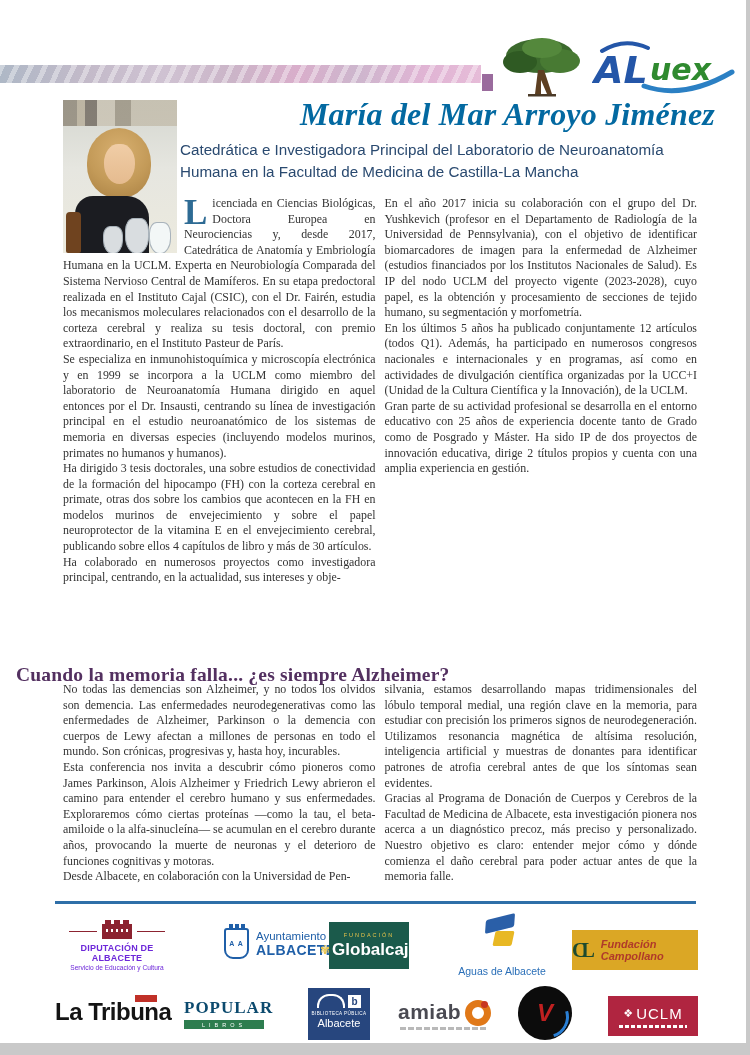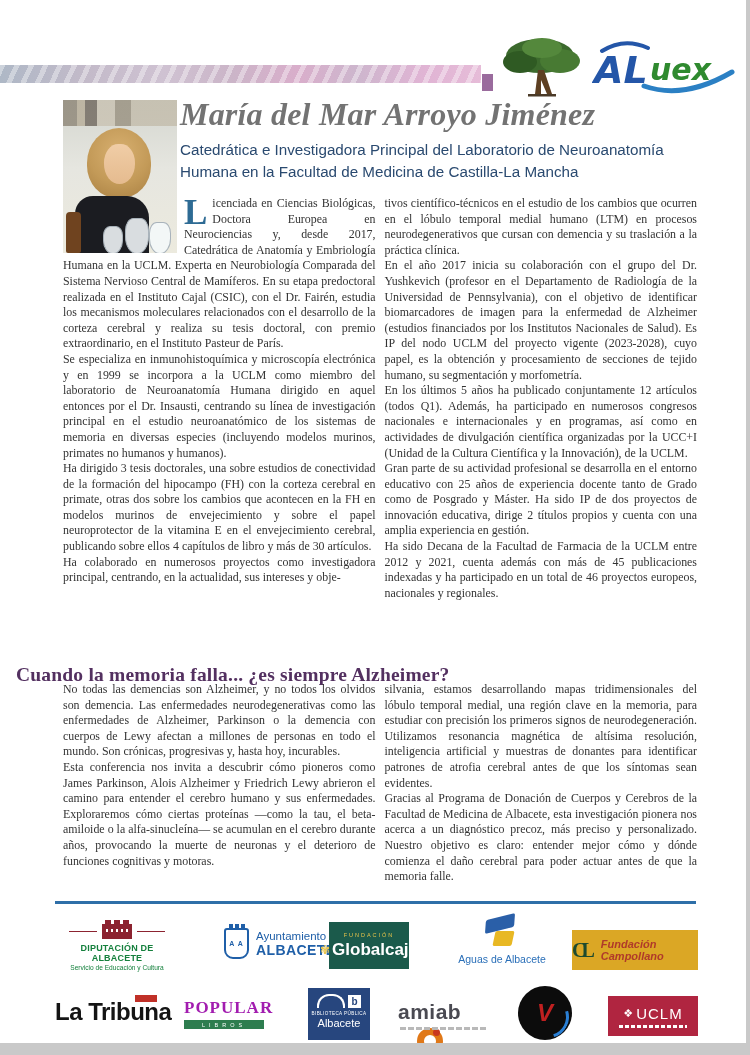--- a/index.html
+++ b/index.html
@@ -29,21 +29,21 @@
   .ph-body{position:absolute;left:12px;top:96px;width:74px;height:60px;border-radius:18px 22px 0 0;background:#1b1c21;}
   .ph-bottle{position:absolute;left:3px;top:112px;width:15px;height:41px;border-radius:4px 4px 2px 2px;background:#6f431f;}
   .ph-flask1,.ph-flask2,.ph-flask3{position:absolute;background:rgba(244,248,251,.88);border:1px solid #a9b3bb;border-radius:35% 35% 48% 48%;}
   .ph-flask1{left:62px;top:118px;width:22px;height:34px;}
   .ph-flask2{left:86px;top:122px;width:20px;height:30px;}
   .ph-flask3{left:40px;top:126px;width:18px;height:26px;}
 
   
   .titleblock{position:absolute;left:180px;top:96px;width:535px;}
   h1.name{margin:0;font-family:"Liberation Serif",serif;font-style:italic;font-weight:bold;
-    font-size:32px;line-height:36px;color:#737373;letter-spacing:.2px;}
+    font-size:32px;line-height:36px;color:#0369a1;letter-spacing:.2px;text-align:right;}
   .role{margin:7px 0 0 0;font-family:"Liberation Sans",sans-serif;font-size:15.2px;line-height:22px;
     color:#2a4a70;width:515px;}
 
   
   .cols{position:absolute;left:63px;width:634px;display:flex;gap:9px;}
   .cols .col{width:316px;}
   .cols p{margin:0;font-size:11.9px;line-height:15.6px;text-align:justify;color:#333;}
   .bio{top:196px;}
   .talk-cols{top:682px;}
   .wrapspacer{float:left;width:121px;height:58px;}
@@ -51,21 +51,21 @@
 
   h2.talk-heading{position:absolute;left:0;top:648px;width:746px;margin:16px;text-align:left;
     font-family:"Liberation Serif",serif;font-size:19.5px;color:#533060;font-weight:bold;letter-spacing:.2px;}
 
   .rule{position:absolute;left:55px;top:901px;width:641px;height:2.5px;background:#2e6fa8;}
 
   
   .sp{position:absolute;font-family:"Liberation Sans",sans-serif;}
 
   
-  .dip{left:56px;top:922px;width:122px;text-align:center;color:#15803d;}
+  .dip{left:56px;top:922px;width:122px;text-align:center;color:#6d28d9;}
   .dip .iconrow{display:flex;align-items:center;justify-content:center;gap:5px;height:18px;}
   .dip .hline{width:28px;height:0;border-top:1px solid #8c2330;}
   .dip-building{width:30px;height:15px;background:#8c2330;position:relative;}
   .dip-building:before{content:"";position:absolute;left:3px;top:-4px;width:6px;height:4px;background:#8c2330;box-shadow:9px 0 #8c2330,18px 0 #8c2330;}
   .dip-building:after{content:"";position:absolute;left:4px;top:5px;width:22px;height:3px;
     background:repeating-linear-gradient(90deg,#fff 0 2px,transparent 2px 5px);}
   .dip .l1{font-size:9px;font-weight:bold;letter-spacing:.2px;margin-top:3px;}
   .dip .l2{font-size:6.6px;margin-top:1px;}
 
   
@@ -82,48 +82,48 @@
   .glb .top{font-size:5.5px;letter-spacing:2px;color:#e8c44a;margin-bottom:2px;}
   .glb .row{display:flex;align-items:center;gap:2px;}
   .glb .bird{color:#e8c44a;font-size:12px;line-height:12px;}
   .glb .nm{font-size:17px;font-weight:bold;}
 
   
   .agu{left:452px;top:916px;width:100px;text-align:center;}
   .agu .mark{position:relative;width:42px;height:34px;margin:0 auto;}
   .agu .blue{position:absolute;left:4px;top:1px;width:30px;height:13px;background:#2a5fa8;transform:rotate(-14deg) skewX(-18deg);border-radius:2px;}
   .agu .yellow{position:absolute;left:13px;top:15px;width:19px;height:15px;background:#e8b824;transform:skewX(-12deg);border-radius:2px;}
-  .agu .nm{font-size:10.5px;color:#2a6fb8;margin-top:3px;}
+  .agu .nm{font-size:10.5px;color:#2a6fb8;margin-top:15px;}
 
   
   .cam{left:572px;top:930px;width:126px;height:40px;background:#dba725;display:flex;align-items:center;justify-content:center;gap:6px;}
   .cam .cl{font-family:"Liberation Serif",serif;font-weight:bold;font-size:20px;color:#1d4a2e;letter-spacing:-5px;padding-right:5px;}
   .cam .nm{font-family:Liberation Sans, sans-serif;font-style:italic;font-weight:bold;font-size:11px;color:#b03a2a;}
 
   
   .tri{left:55px;top:998px;position:absolute;}
   .tri .nm{font-size:24px;font-weight:bold;color:#141414;letter-spacing:-.5px;}
   .tri .badge{position:absolute;right:14px;top:-3px;width:22px;height:7px;background:#c03028;}
 
   
   .pop{left:184px;top:998px;text-align:center;}
-  .pop .nm{font-family:"Liberation Serif",serif;font-weight:bold;font-size:17px;color:#a21caf;letter-spacing:1px;}
+  .pop .nm{font-family:"Liberation Serif",serif;font-weight:bold;font-size:17px;color:#0c4a6e;letter-spacing:1px;}
   .pop .bar{margin-top:2px;width:80px;height:9px;background:#2e7d4f;color:#fff;font-size:5.5px;letter-spacing:4px;
     display:flex;align-items:center;justify-content:center;}
 
   
   .bib{left:308px;top:988px;width:62px;height:52px;background:#27467e;color:#fff;text-align:center;padding-top:3px;box-sizing:border-box;}
   .bib .icons{display:flex;align-items:flex-end;justify-content:center;gap:3px;height:17px;}
   .bib .arcs{width:24px;height:12px;border:2px solid #fff;border-bottom:none;border-radius:12px 12px 0 0;}
   .bib .bsq{width:13px;height:13px;background:#fff;color:#27467e;font-weight:bold;font-size:10px;line-height:13px;}
   .bib .l1{font-size:4.6px;letter-spacing:.4px;margin-top:3px;}
   .bib .l2{font-size:11px;margin-top:1px;}
 
   
-  .ami{left:398px;top:1000px;display:flex;align-items:center;gap:4px;flex-direction:column;}
+  .ami{left:398px;top:1000px;display:flex;gap:4px;}
   .ami .nm{font-size:21px;font-weight:bold;color:#4a4a52;letter-spacing:.5px;}
   .ami .ring{width:26px;height:26px;border-radius:50%;border:7px solid #e07818;box-sizing:border-box;position:relative;}
   .ami .ring:before{content:"";position:absolute;right:-4px;top:-6px;width:7px;height:7px;border-radius:50%;background:#c8371f;}
   .ami-sub{position:absolute;left:400px;top:1027px;width:86px;height:3px;
     background:repeating-linear-gradient(90deg,#b9b9b9 0 6px,transparent 6px 8px);}
 
   
   .v7{left:518px;top:986px;width:54px;height:54px;border-radius:50%;background:#0c0c0c;position:relative;
     display:flex;align-items:center;justify-content:center;}
   .v7 .v{color:#c02020;font-size:24px;font-weight:bold;font-style:italic;font-family:"Liberation Sans",sans-serif;}
@@ -180,34 +180,33 @@
 
   <div class="cols bio">
     <div class="col">
       <div class="wrapspacer"></div>
       <p><span class="dropcap">L</span><span>icenciada en Ciencias Biológicas, Doctora Europea en Neurociencias y, desde 2017, Catedrática de Anatomía y Embriología Humana en la UCLM. Experta en Neurobiología Comparada del Sistema Nervioso Central de Mamíferos. En su etapa predoctoral realizada en el Instituto Cajal (CSIC), con el Dr. Fairén, estudia los mecanismos moleculares relacionados con el desarrollo de la corteza cerebral y realiza su tesis doctoral, con premio extraordinario, en el Instituto Pasteur de París.</span></p>
       <p>Se especializa en  inmunohistoquímica y microscopía electrónica y  en 1999 se incorpora  a la UCLM como miembro del laboratorio de Neuroanatomía Humana dirigido en aquel entonces por el Dr. Insausti, centrando su línea de investigación principal en el estudio neuroanatómico de los sistemas de memoria en diversas especies (incluyendo modelos murinos, primates no humanos y humanos).</p>
       <p>Ha dirigido 3 tesis doctorales, una sobre estudios de conectividad de la formación del hipocampo (FH) con la corteza cerebral en primate, otras dos sobre los cambios que acontecen en la FH en modelos murinos de envejecimiento y sobre el papel neuroprotector de la vitamina E en el envejecimiento cerebral, publicando sobre ellos 4 capítulos de libro y más de 30 artículos.</p>
       <p>Ha colaborado en numerosos proyectos como investigadora principal, centrando, en la actualidad, sus intereses y obje-</p>
     </div>
     <div class="col">
-      <p>tivos científico-técnicos en el estudio de los cambios que ocurren en el lóbulo temporal medial humano (LTM) en procesos neurodegenerativos que cursan con demencia y su traslación a la práctica clínica.</p>
       <p>En el año 2017 inicia su colaboración con el grupo del Dr. Yushkevich (profesor en el Departamento de Radiología de la Universidad de Pennsylvania), con el objetivo de identificar biomarcadores de imagen para la enfermedad de Alzheimer (estudios financiados por los Institutos Nacionales de Salud). Es IP del nodo UCLM del proyecto vigente (2023-2028), cuyo papel, es la obtención y procesamiento de secciones de tejido humano, su segmentación y morfometría.</p>
       <p>En los últimos 5 años ha publicado conjuntamente 12 artículos (todos Q1). Además, ha participado en numerosos congresos nacionales e internacionales y en programas, así como en actividades de divulgación científica organizadas por la UCC+I (Unidad de la Cultura Científica y la Innovación), de la UCLM.</p>
       <p>Gran parte de su actividad profesional se desarrolla en el entorno educativo con 25 años de experiencia docente tanto de Grado como de Posgrado y Máster. Ha sido IP de dos proyectos de innovación educativa, dirige 2 títulos propios y cuenta con una amplia experiencia en gestión.</p>
-      <p>Ha sido Decana de la Facultad de Farmacia de la UCLM entre 2012 y 2021, cuenta además con más de 45 publicaciones indexadas y ha participado en un total de 46 proyectos europeos, nacionales y regionales.</p>
     </div>
   </div>
 
   <h2 class="talk-heading">Cuando la memoria falla... ¿es siempre Alzheimer?</h2>
 
   <div class="cols talk-cols">
     <div class="col">
       <p>No todas las demencias son Alzheimer, y no todos los olvidos son demencia. Las enfermedades neurodegenerativas como las enfermedades de Alzheimer, Parkinson o la demencia con cuerpos de Lewy afectan a millones de personas en todo el mundo. Son crónicas, progresivas y, hasta hoy, incurables.</p>
       <p>Esta conferencia nos invita a descubrir cómo pioneros como James Parkinson, Alois Alzheimer y Friedrich Lewy abrieron el camino para entender el cerebro humano y sus enfermedades. Exploraremos cómo ciertas proteínas —como la tau, el beta-amiloide o la alfa-sinucleína— se acumulan en el cerebro durante años, provocando la muerte de neuronas y el deterioro de funciones cognitivas y motoras.</p>
+      <p>Desde Albacete, en colaboración con la Universidad de Pen-</p>
     </div>
     <div class="col">
       <p>silvania, estamos desarrollando mapas tridimensionales del lóbulo temporal medial, una región clave en la memoria, para estudiar con precisión los primeros signos de neurodegeneración. Utilizamos resonancia magnética de altísima resolución, inteligencia artificial y muestras de donantes para identificar patrones de atrofia cerebral antes de que los síntomas sean evidentes.</p>
       <p>Gracias al Programa de Donación de Cuerpos y Cerebros de la Facultad de Medicina de Albacete, esta investigación pionera nos acerca a un diagnóstico precoz, más preciso y personalizado. Nuestro objetivo es claro: entender mejor cómo y dónde comienza el daño cerebral para poder actuar antes de que la memoria falle.</p>
     </div>
   </div>
 
   <div class="rule"></div>
 
   <div class="sp dip" style="position:absolute;">

